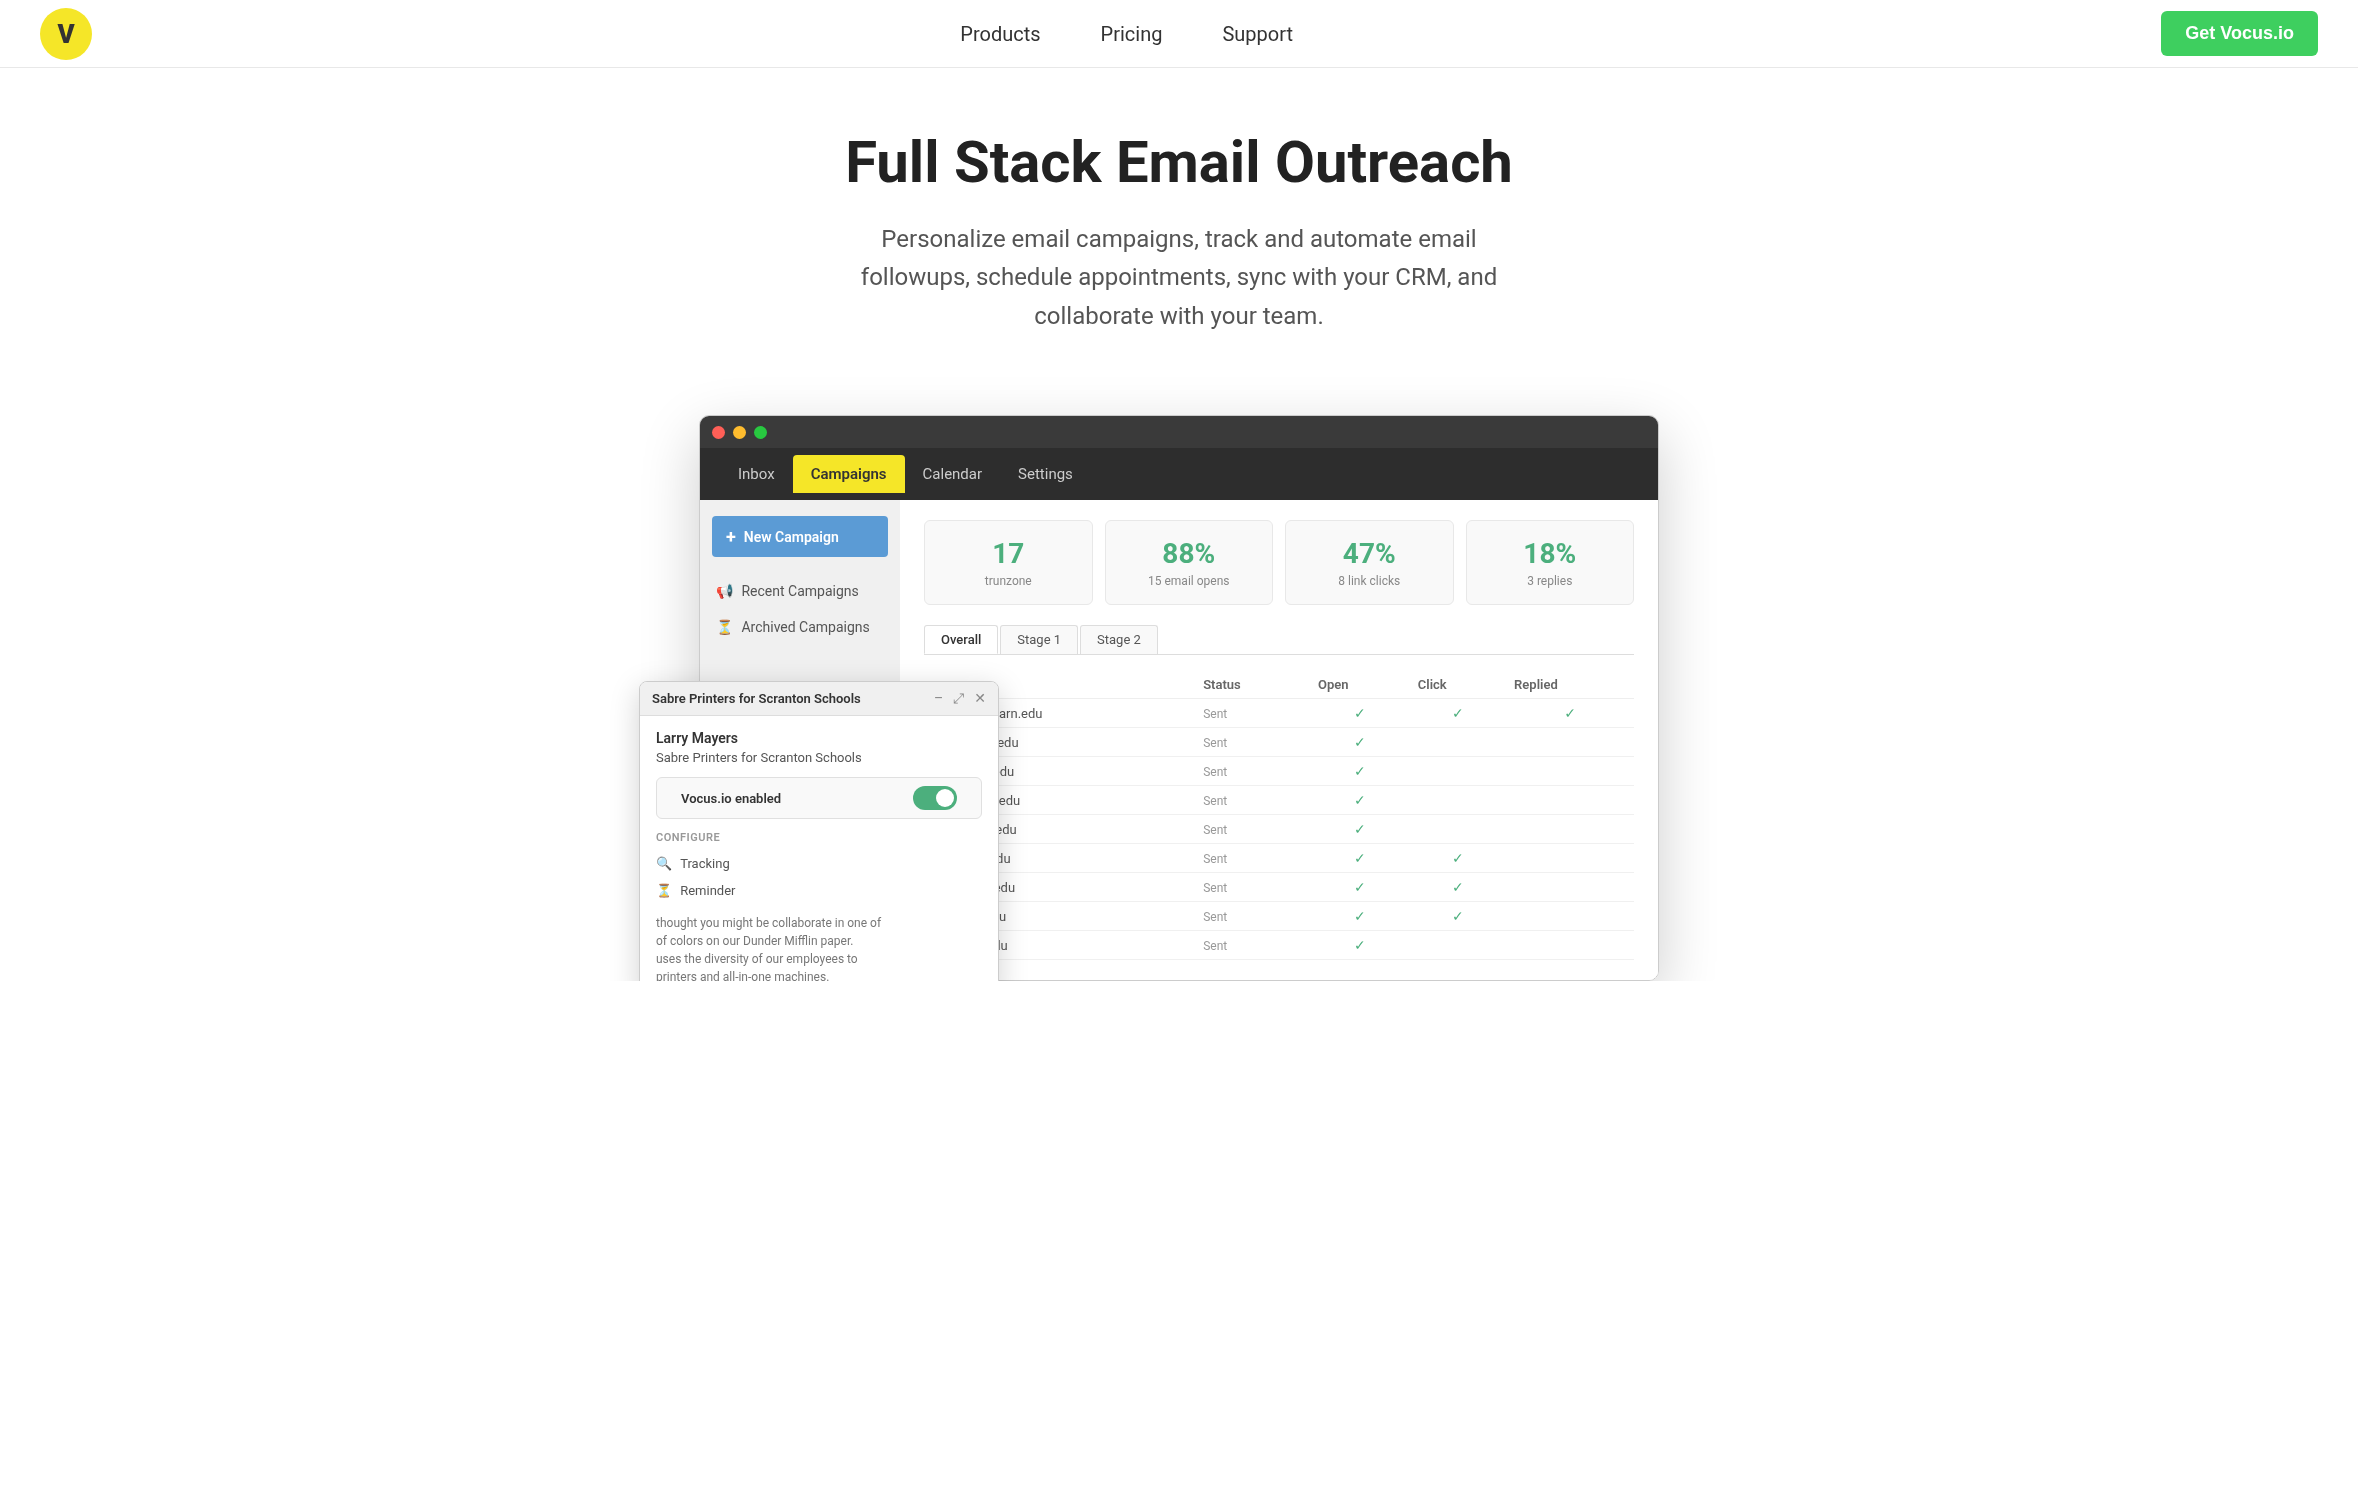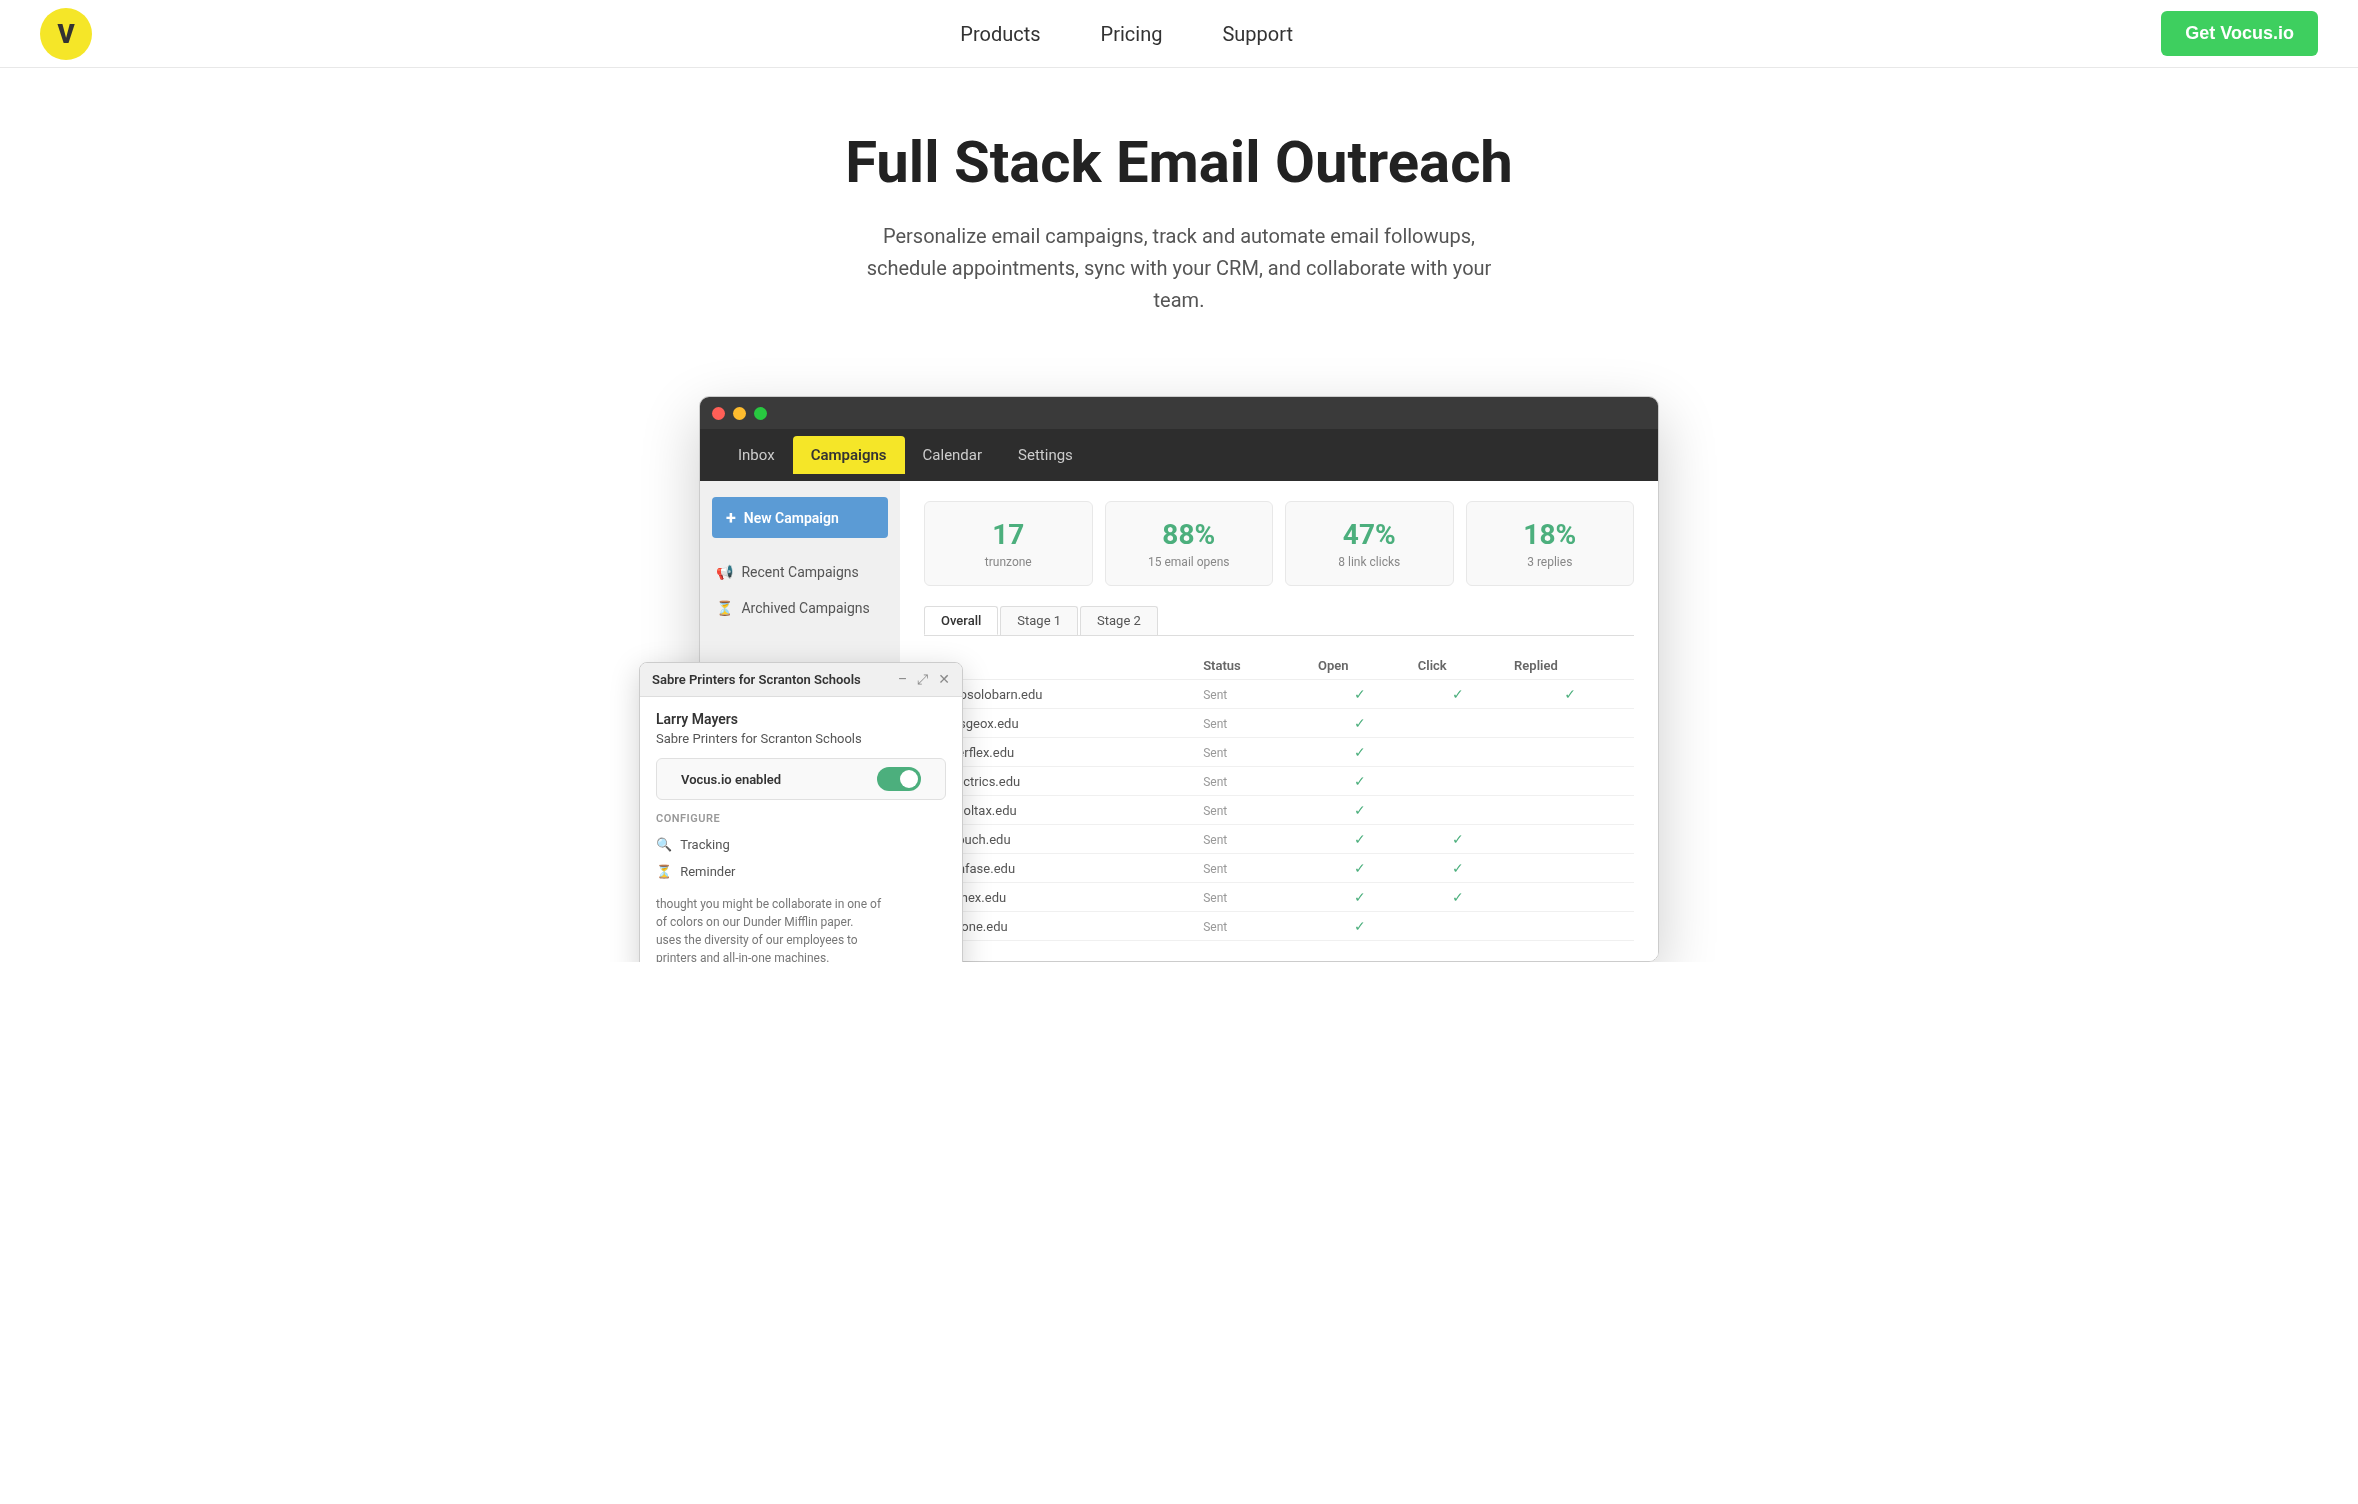--- a/index.html
+++ b/index.html
@@ -22,21 +22,21 @@
       cursor: pointer;
     }
     .navbar-cta {
       background: #3ecf5f; color: #fff; border: none; border-radius: 6px;
       padding: 12px 24px; font-size: 18px; font-weight: 600; cursor: pointer;
     }
 
     
     .hero { text-align: center; padding: 60px 32px 40px; }
     .hero h1 { font-size: 58px; font-weight: 700; color: #222; margin-bottom: 24px; }
-    .hero p { font-size: 20px; color: #555; max-width: 640px; margin: 0 auto; line-height: 1.6; }
+    .hero p { font-size: 24px; color: #555; max-width: 640px; margin: 0 auto; line-height: 1.6; }
 
     
     .app-container {
       max-width: 960px; margin: 40px auto 0; position: relative;
       border-radius: 10px; overflow: visible;
     }
 
     
     .mac-window {
       border-radius: 10px; overflow: hidden;
@@ -115,21 +115,21 @@
     .email-table th { text-align: left; color: #666; font-weight: 600; padding: 6px 8px; border-bottom: 1px solid #eee; }
     .email-table td { padding: 6px 8px; border-bottom: 1px solid #f0f0f0; color: #555; }
     .status-sent { color: #999; font-size: 12px; }
     .check-green { color: #4caf7d; font-size: 14px; }
     .check-col { text-align: center; }
 
     
     .popup-window {
       position: absolute;
       left: -60px; bottom: -20px;
-      width: 324px;
+      width: 360px;
       background: #fff;
       border: 1px solid #ccc;
       border-radius: 8px;
       box-shadow: 0 8px 30px rgba(0,0,0,0.18);
       overflow: hidden;
       z-index: 10;
     }
     .popup-titlebar {
       background: #f0f0f0; padding: 8px 12px; display: flex; justify-content: space-between; align-items: center;
       border-bottom: 1px solid #ddd;

